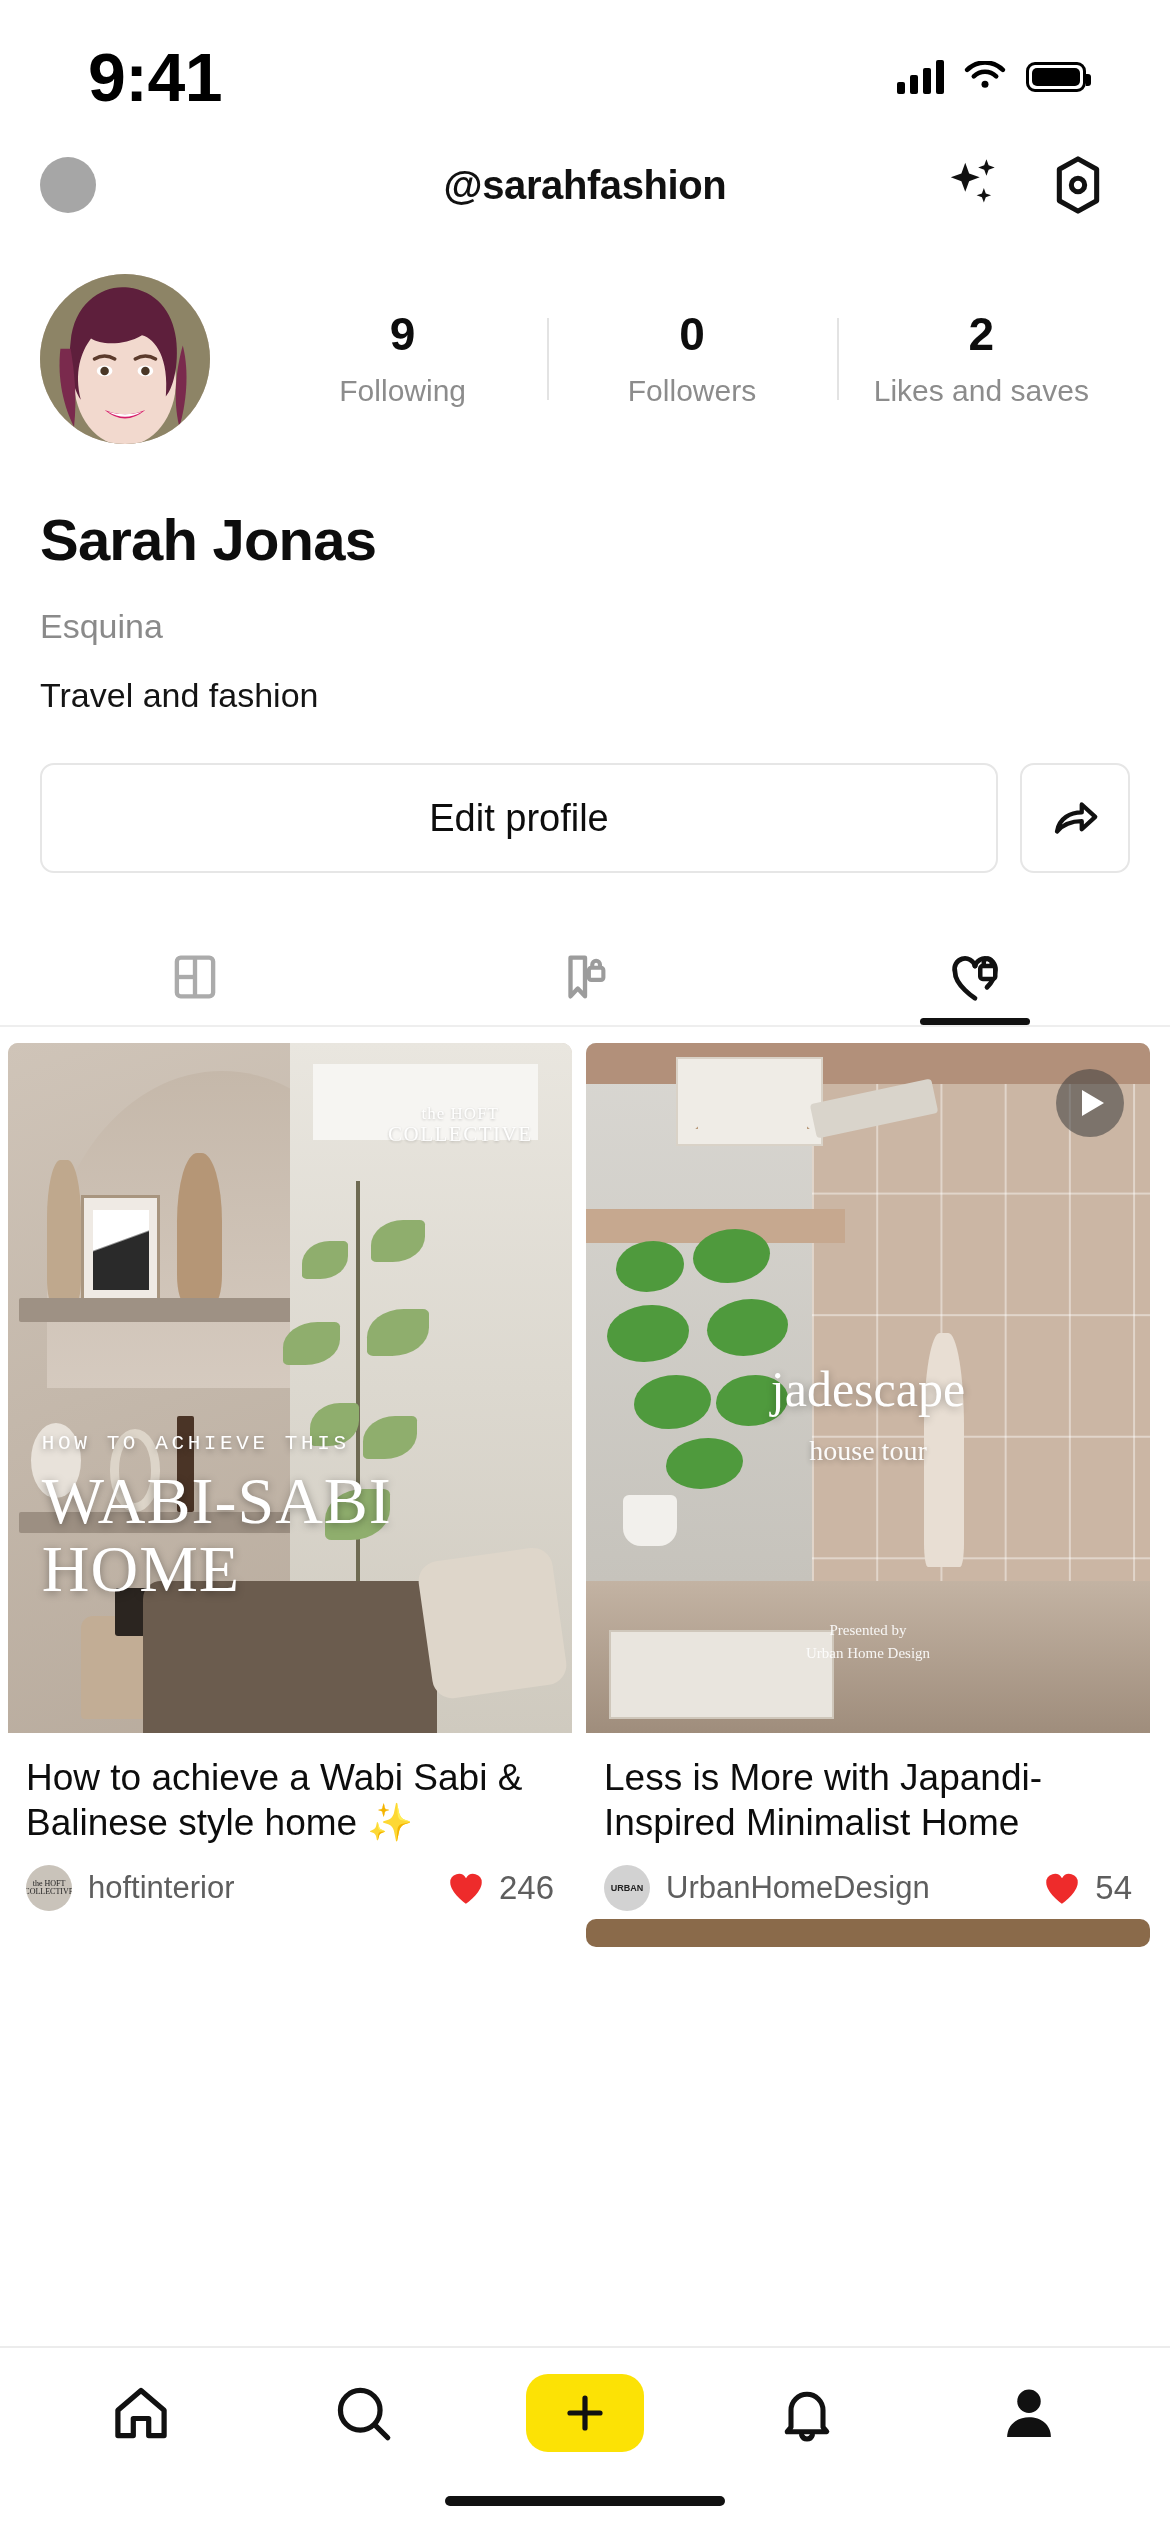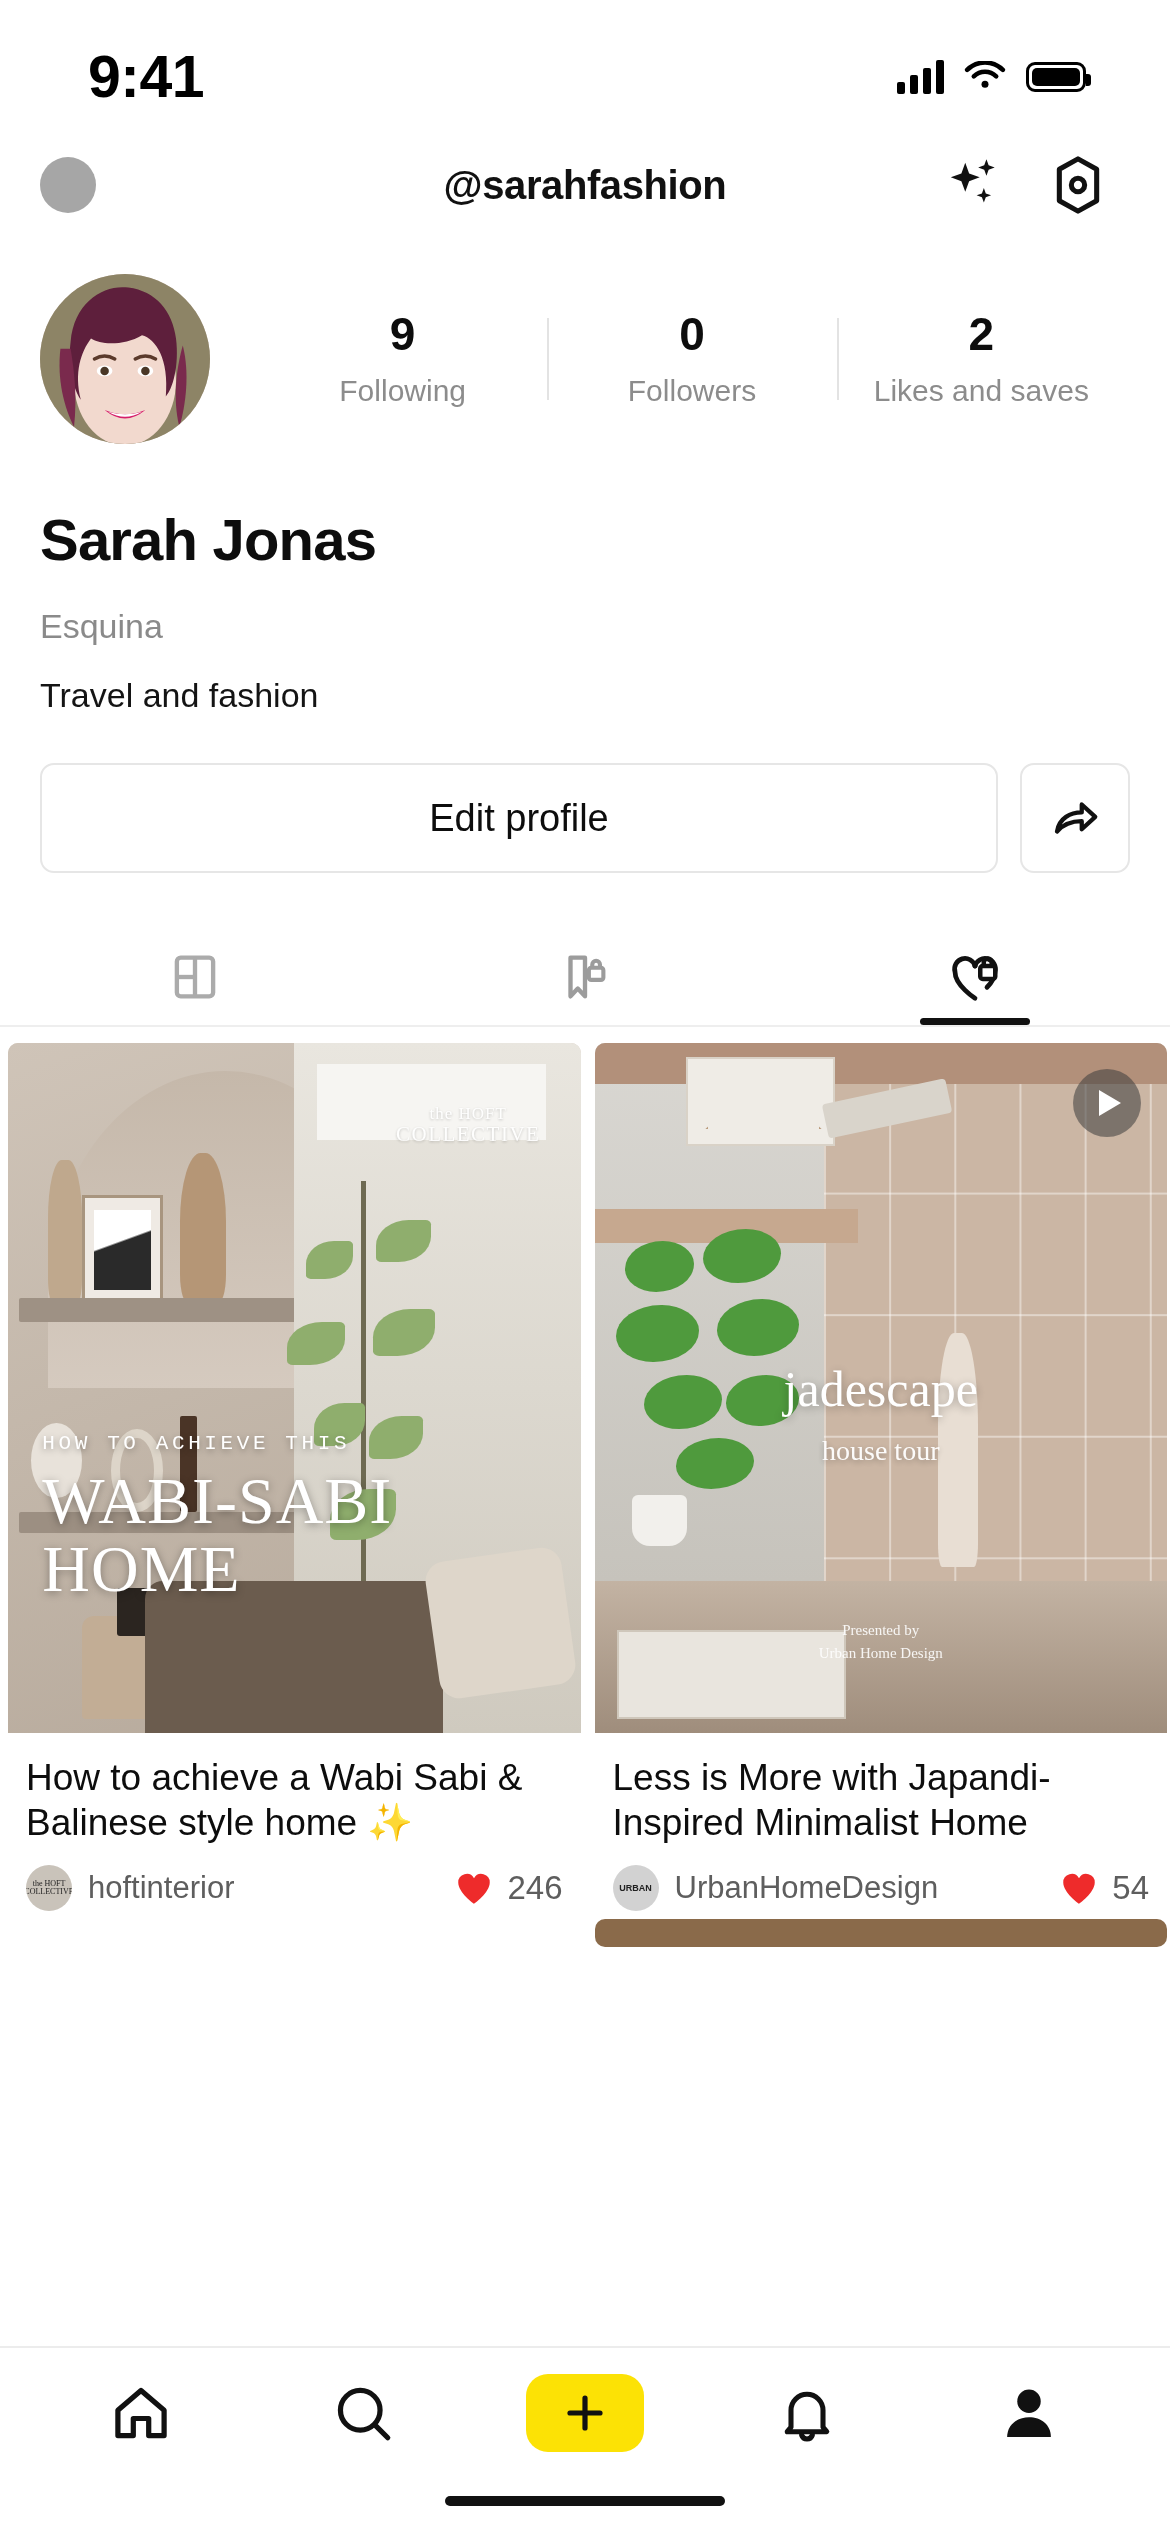--- a/index.html
+++ b/index.html
@@ -11,21 +11,21 @@
     position:relative;
   }
 
   
   .status-bar{
     height:140px; width:100%;
     display:flex; align-items:center; justify-content:space-between;
     padding:0 84px 0 88px;
   }
   .status-time{
-    font-size:59px; font-weight:600; color:#000; letter-spacing:-0.5px;
+    font-size:68px; font-weight:600; color:#000; letter-spacing:-0.5px;
     margin-top:14px;
   }
   .status-right{ display:flex; align-items:center; gap:20px; margin-top:14px; }
   .sig{ display:flex; align-items:flex-end; gap:5px; height:34px; }
   .sig i{ display:block; width:8px; background:#000; border-radius:2px; }
   .sig i:nth-child(1){height:12px}
   .sig i:nth-child(2){height:19px}
   .sig i:nth-child(3){height:26px}
   .sig i:nth-child(4){height:34px}
   .batt{
@@ -98,21 +98,21 @@
     height:96px; position:relative;
   }
   .tab-underline{
     position:absolute; bottom:0; height:7px; background:#111; border-radius:4px;
     width:110px; left:calc(83.333% - 55px);
   }
   .tabs-border{ height:2px; background:#eee; }
 
   
   .feed{
-    display:flex; gap:14px; padding:16px 3px 0 8px; background:#fff;justify-content:flex-end;
+    display:flex; gap:14px; padding:16px 20px 0 8px; background:#fff;justify-content:flex-end;
   }
   .col{ flex:1; display:flex; flex-direction:column; gap:16px; }
   .card{ background:#fff; border-radius:10px; overflow:hidden; }
   .card-img{ width:100%; position:relative; overflow:hidden; }
   .card-img.a{ height:690px; }
   .card-img.b{ height:690px; }
 
   
   .art1{ position:absolute; inset:0; background:
       linear-gradient(180deg,#d8cec3 0%, #cdc2b6 42%, #b9ab9d 100%);

